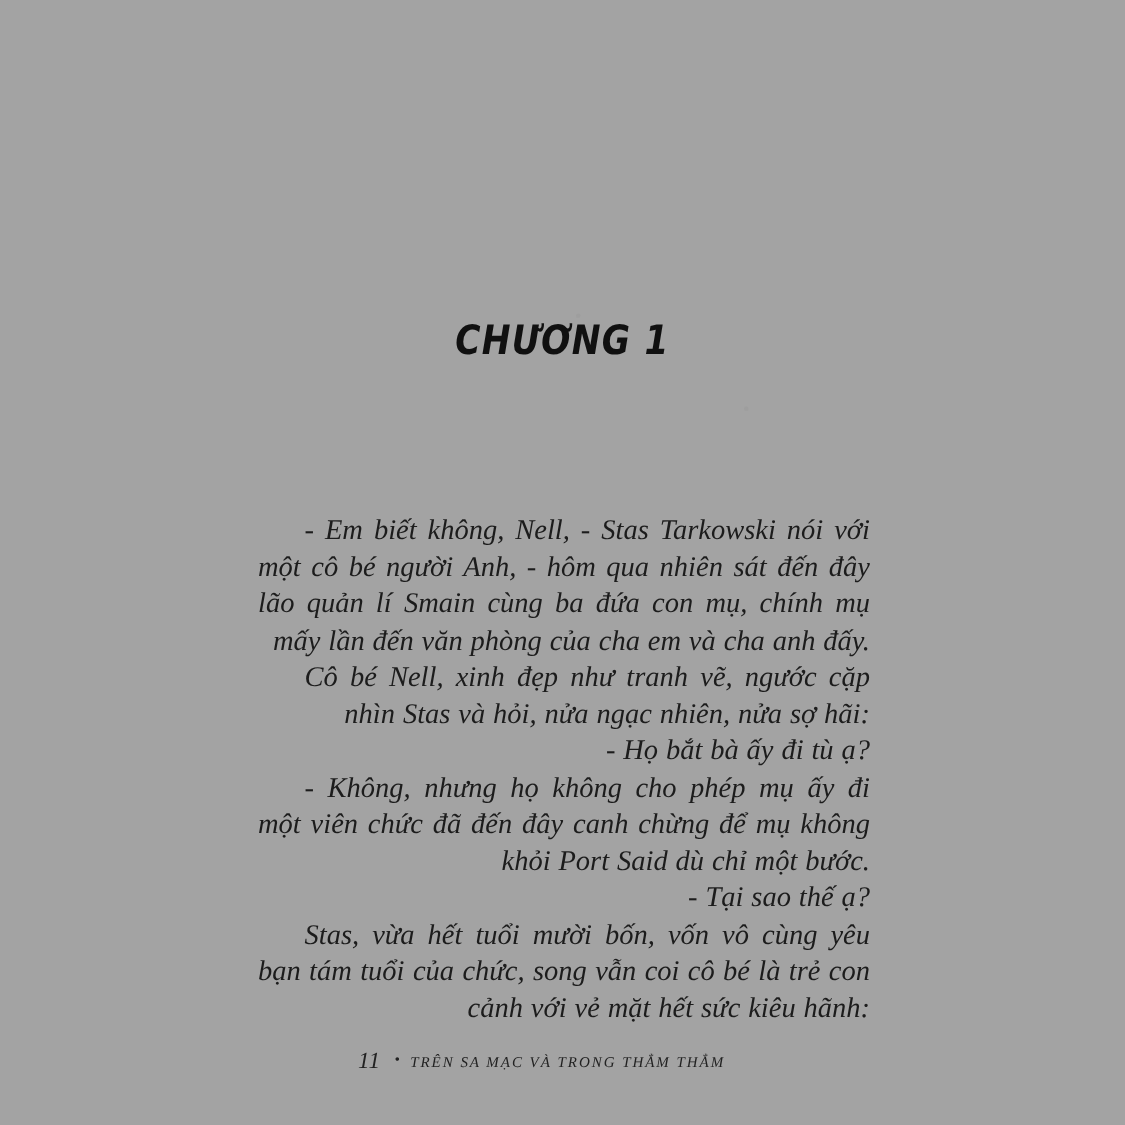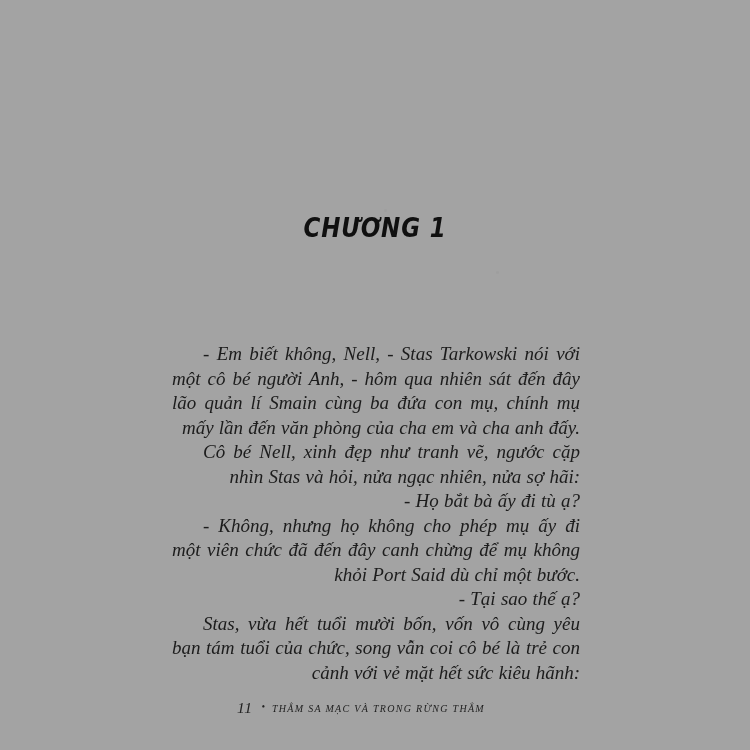--- a/index.html
+++ b/index.html
@@ -138,16 +138,16 @@
 
     <div class="line first">Stas, vừa hết tuổi mười bốn, vốn vô cùng yêu mến người</div>
     <div class="line">bạn tám tuổi của chức, song vẫn coi cô bé là trẻ con nên lên</div>
     <div class="line last">cảnh với vẻ mặt hết sức kiêu hãnh:</div>
 
   </div>
 
   <div class="page-footer">
     <span class="footer-page-number">11</span>
     <span class="footer-separator">•</span>
-    <span class="footer-book-title">THẲM SA MẠC VÀ TRONG RỪNG THẲM</span>
+    <span class="footer-book-title">TRÊN SA MẠC VÀ TRONG THẲM THẲM</span>
   </div>
 
 </div>
 
 </body></html>

